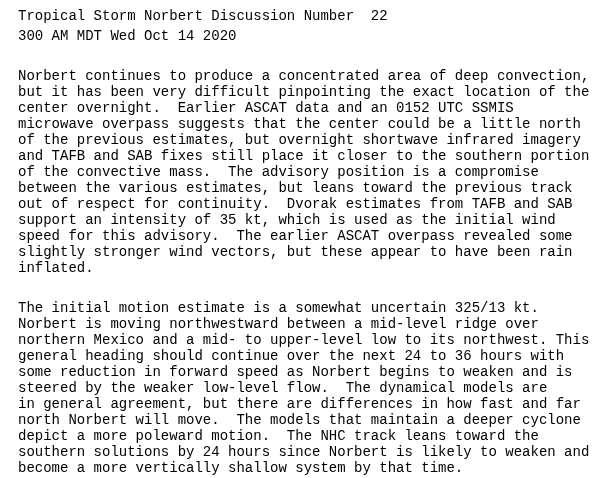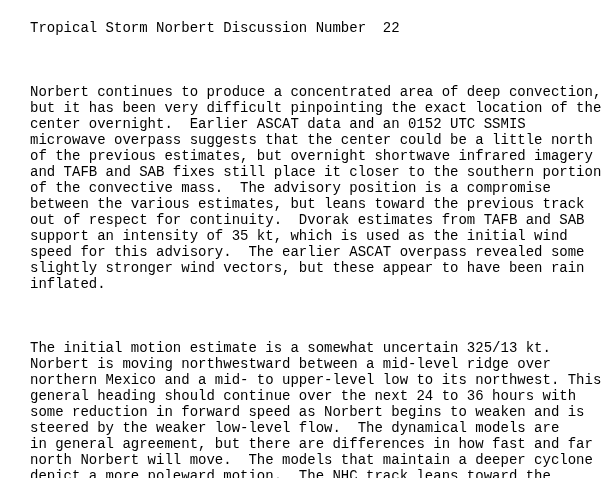--- a/index.html
+++ b/index.html
@@ -17,35 +17,36 @@
     width: 616px;
     height: 478px;
     padding: 4px 2px 0 14px;
     font-family: "Liberation Mono", "DejaVu Sans Mono", monospace;
     font-size: 14px;
     line-height: 16px;
     color: #000000;
   }
   .doc .line,
   .doc .para {
-    margin: 16px;
+    margin: 4px;
     padding: 0;
     white-space: pre;
     font: inherit;
     color: inherit;
   }
   .blank-line {
     height: 16px;
   }
 </style>
 </head>
 <body>
 
 <div class="doc">
   <div class="line">Tropical Storm Norbert Discussion Number  22</div>
+  <div class="line">300 AM MDT Wed Oct 14 2020</div>
   <div class="blank-line"></div>
   <pre class="para">Norbert continues to produce a concentrated area of deep convection,
 but it has been very difficult pinpointing the exact location of the
 center overnight.  Earlier ASCAT data and an 0152 UTC SSMIS
 microwave overpass suggests that the center could be a little north
 of the previous estimates, but overnight shortwave infrared imagery
 and TAFB and SAB fixes still place it closer to the southern portion
 of the convective mass.  The advisory position is a compromise
 between the various estimates, but leans toward the previous track
 out of respect for continuity.  Dvorak estimates from TAFB and SAB

